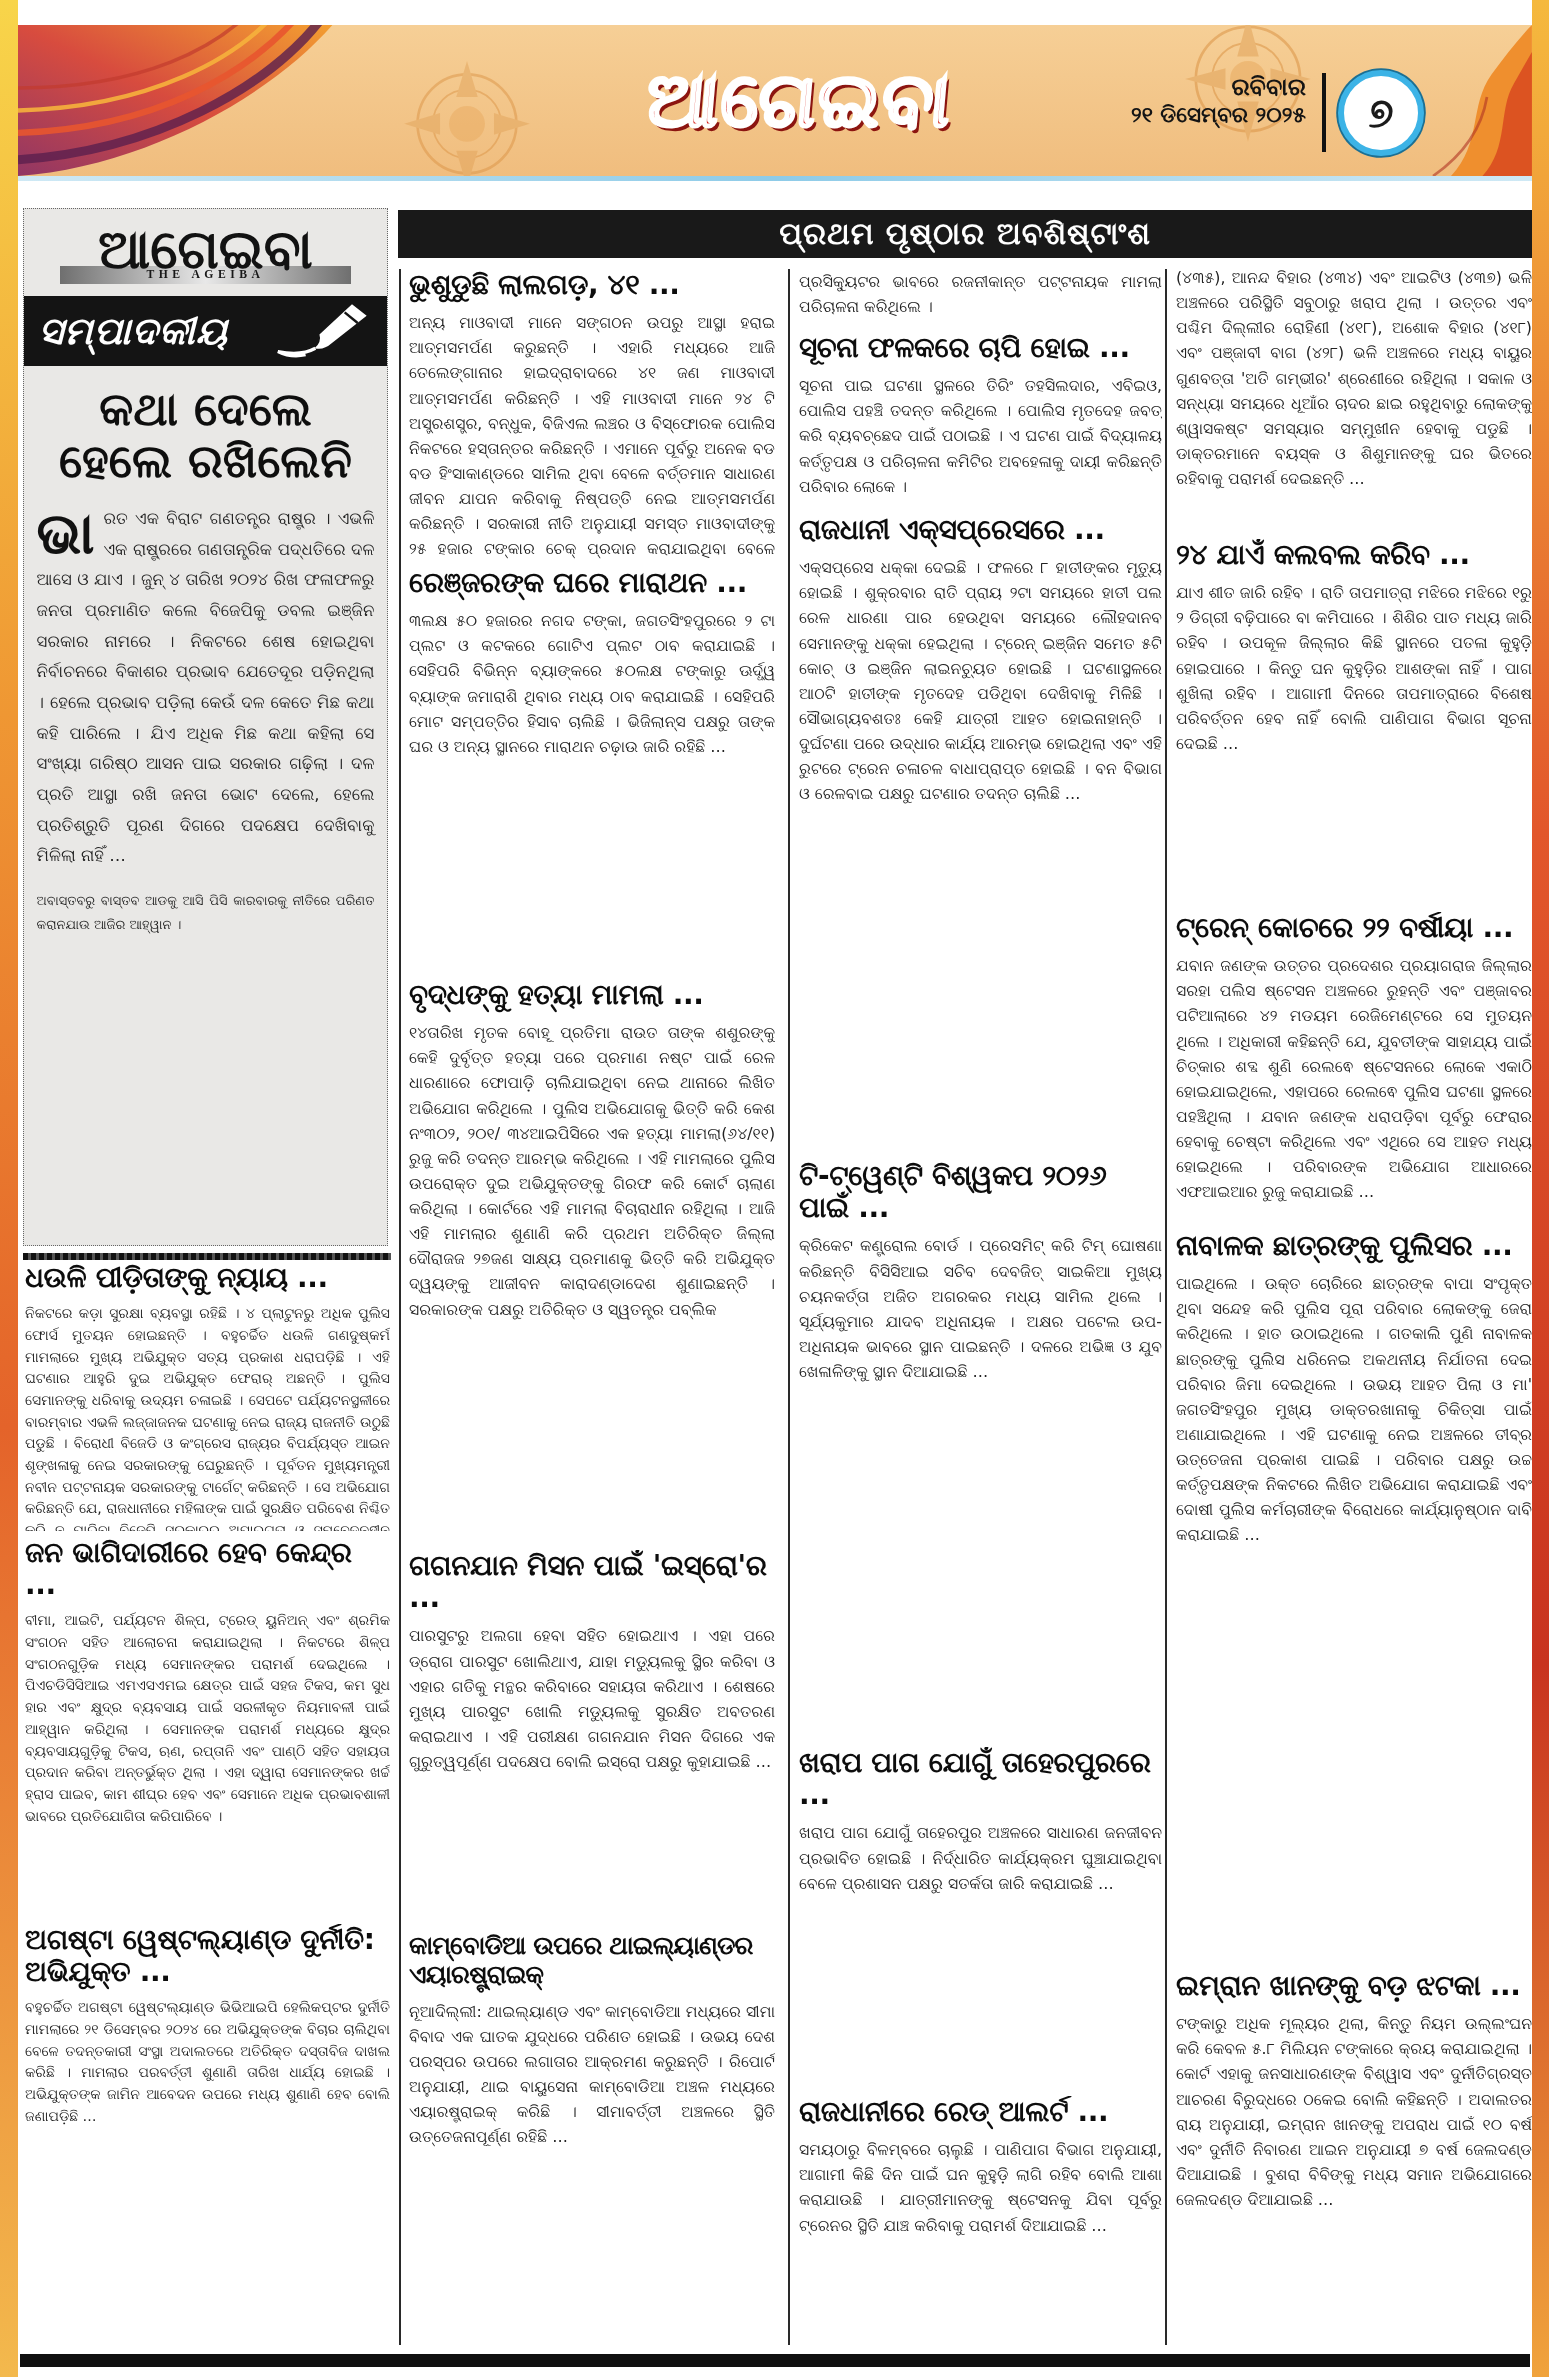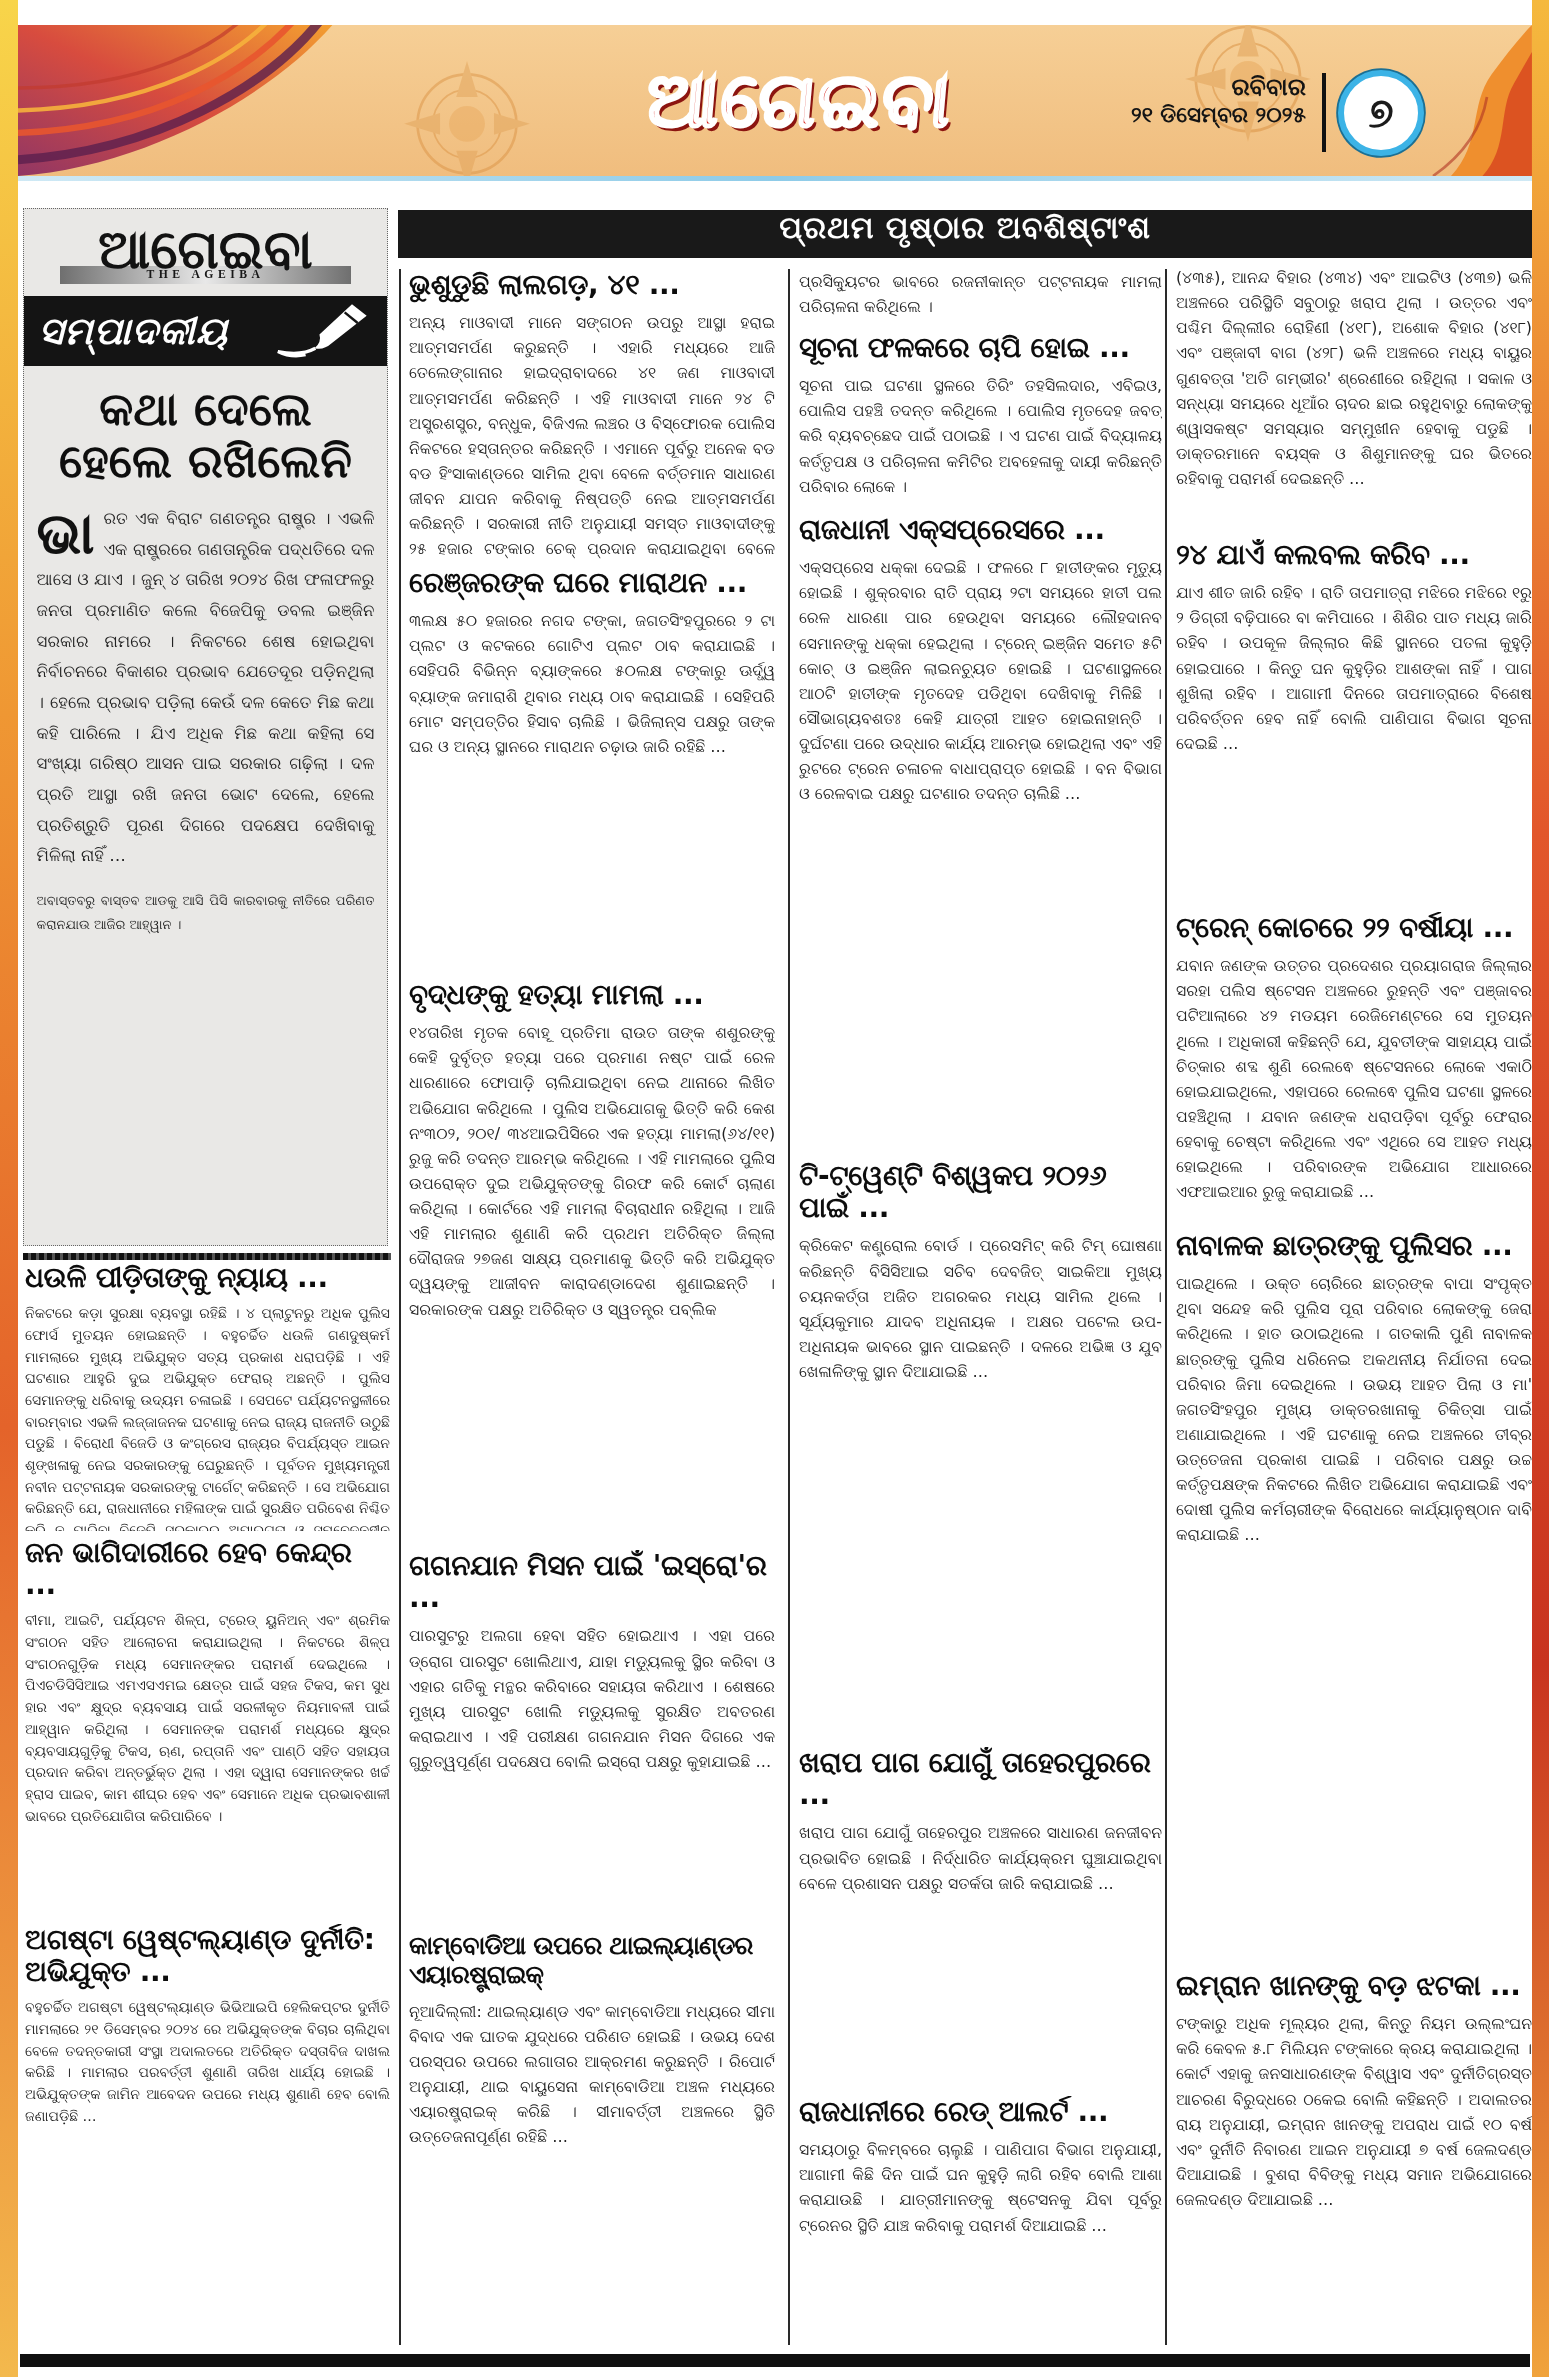--- a/index.html
+++ b/index.html
@@ -28,21 +28,21 @@
                display:flex;align-items:center;justify-content:center;
                font-size:41px;font-weight:bold;color:#1b1b1b;}
   .hdr-svg{position:absolute;top:0;left:0;}
 
   
   .vrule{position:absolute;top:269px;width:1.8px;height:2076px;background:#2a2a2a;}
   .bottom-rule{position:absolute;left:20px;top:2354px;width:1510px;height:12.6px;background:#101010;}
 
   
   .banner{position:absolute;left:398px;top:210px;width:1134px;height:48px;background:#191919;
-          display:flex;align-items:flex-start;justify-content:center;}
+          display:flex;align-items:center;justify-content:center;}
   .banner span{color:#ffffff;font-size:30.5px;font-weight:bold;letter-spacing:0.9px;}
 
   
   .edit-box{position:absolute;left:23px;top:208px;width:365px;height:1038px;background:#e9e8e6;
             border:1.8px dotted #666;box-sizing:border-box;padding:10.8px 12.6px;overflow:hidden;}
   .edit-logo{margin:1.8px auto 0;text-align:center;font-size:54px;font-weight:800;color:#121212;line-height:1.05;}
   .edit-sub-bar{margin:-12.6px auto 12px;width:86%;height:18px;
                 background:linear-gradient(90deg,#6f6f6f,#e8e8e8,#6f6f6f);
                 display:flex;align-items:center;justify-content:center;}
   .edit-sub-bar span{font-family:"Liberation Serif","DejaVu Serif",serif;font-size:11.7px;

